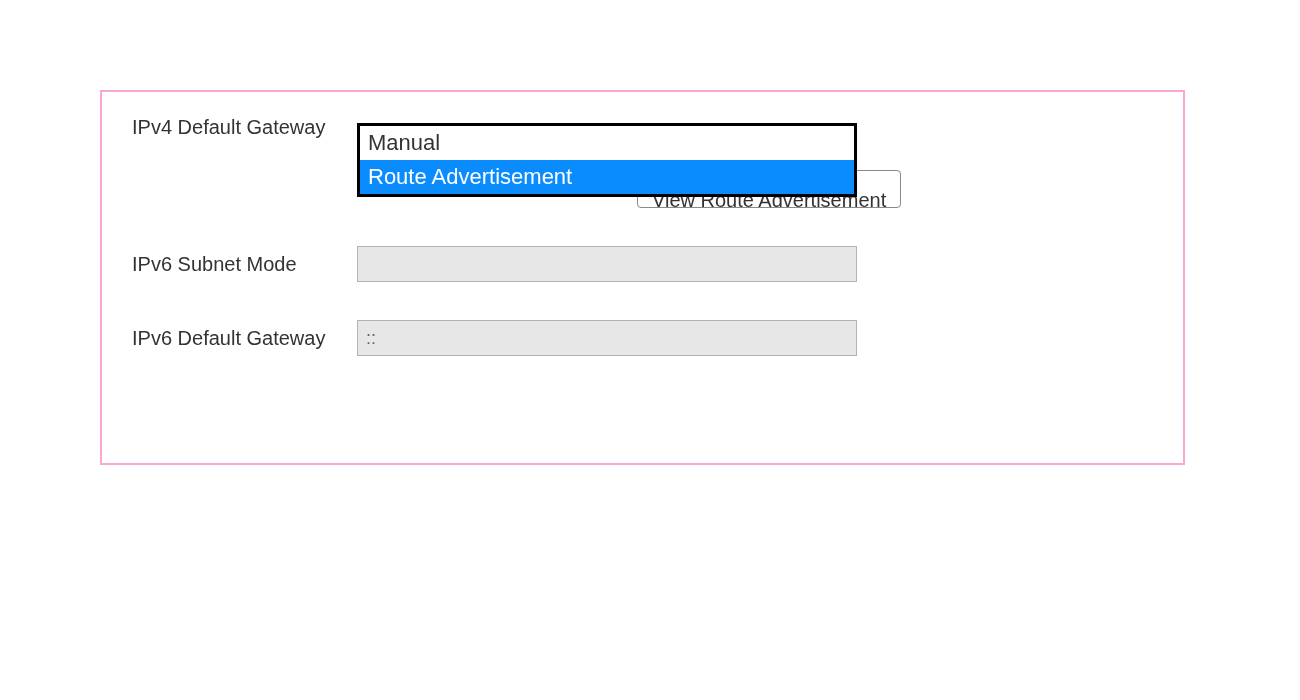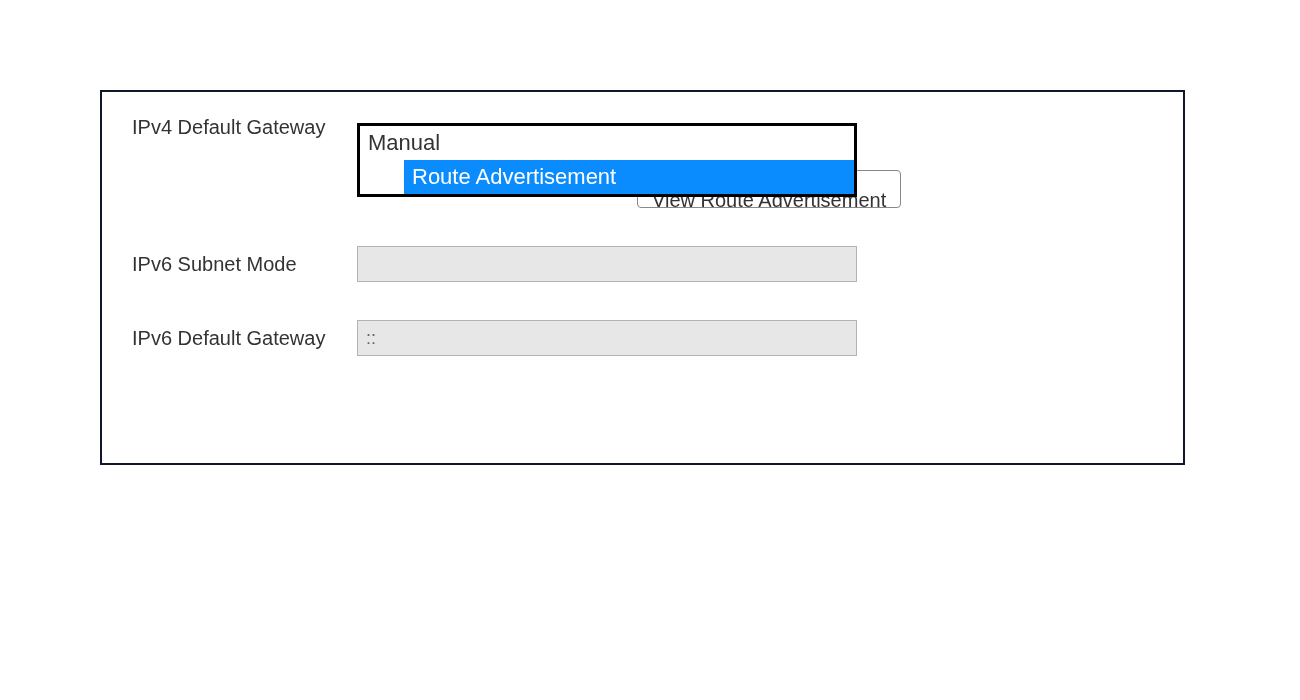--- a/index.html
+++ b/index.html
@@ -12,21 +12,21 @@
     font-size: 20px;
     color: #333333;
   }
 
   .panel {
     position: absolute;
     left: 100px;
     top: 90px;
     width: 1085px;
     height: 375px;
-    border: 2px solid #0f172a;
+    border: 2px solid #f9a8d4;
     box-sizing: border-box;
     padding: 20px 24px 20px 30px;
   }
 
   .row {
     display: flex;
     align-items: center;
     margin-bottom: 38px;
   }
 
@@ -63,21 +63,20 @@
     padding: 2px 8px 2px 8px;
     font-size: 22px;
     line-height: 30px;
     color: #333;
     cursor: pointer;
   }
 
   .listbox .opt.selected {
     background: #0a8cff;
     color: #ffffff;
-    margin-left: 44px;
   }
 
   
   .row.gateway-spacer { height: 30px; margin-bottom: 30px; }
   .row.mode-spacer    { height: 34px; margin-bottom: 40px; align-items: center; }
 
   .action-btn {
     margin-left: 5px;
     padding: 18px 14px;
     font-size: 20px;

